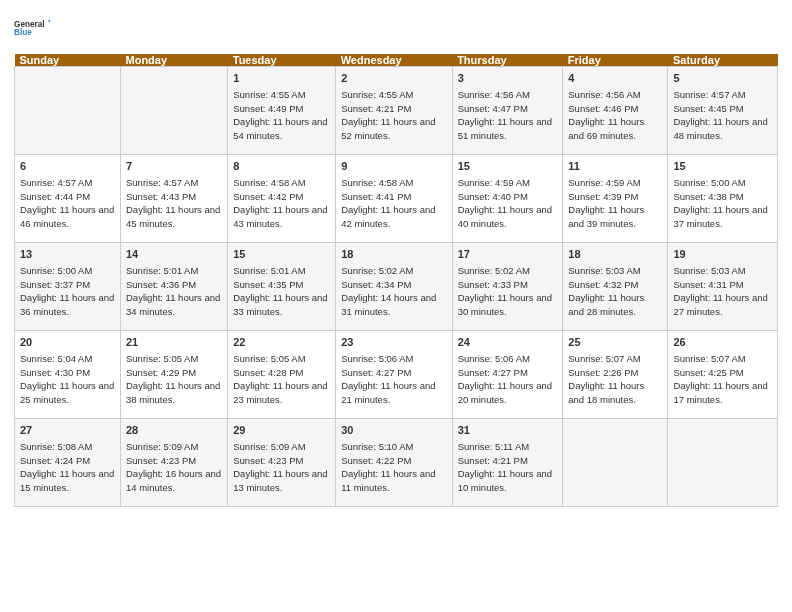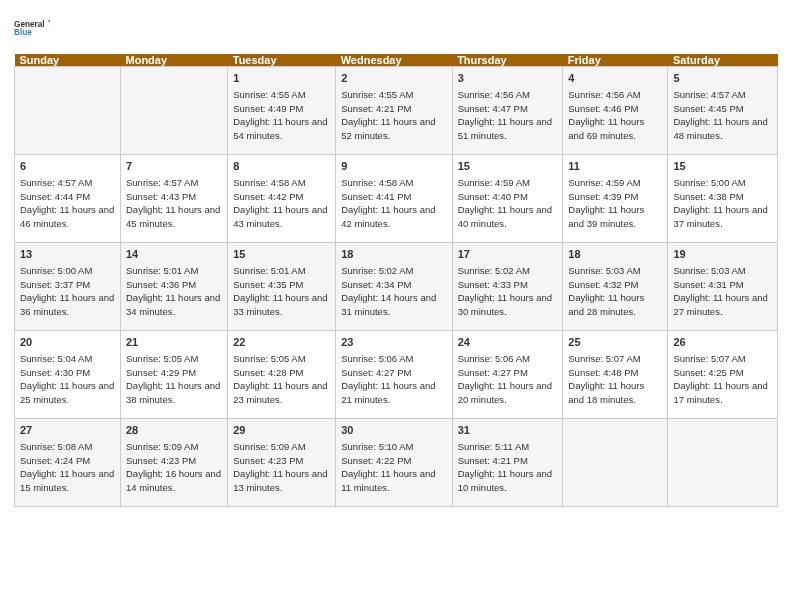--- a/index.html
+++ b/index.html
@@ -261,21 +261,21 @@
         </td>
           <td>
           <span class="day-num">24</span>
           <span class="day-detail">Sunrise: 5:06 AM</span><br>
           <span class="day-detail">Sunset: 4:27 PM</span><br>
           <span class="day-detail">Daylight: 11 hours and 20 minutes.</span>
         </td>
           <td>
           <span class="day-num">25</span>
           <span class="day-detail">Sunrise: 5:07 AM</span><br>
-          <span class="day-detail">Sunset: 4:48 PM</span><br>
+          <span class="day-detail">Sunset: 2:26 PM</span><br>
           <span class="day-detail">Daylight: 11 hours and 18 minutes.</span>
         </td>
           <td>
           <span class="day-num">26</span>
           <span class="day-detail">Sunrise: 5:07 AM</span><br>
           <span class="day-detail">Sunset: 4:25 PM</span><br>
           <span class="day-detail">Daylight: 11 hours and 17 minutes.</span>
         </td>
         </tr>
         <tr>

